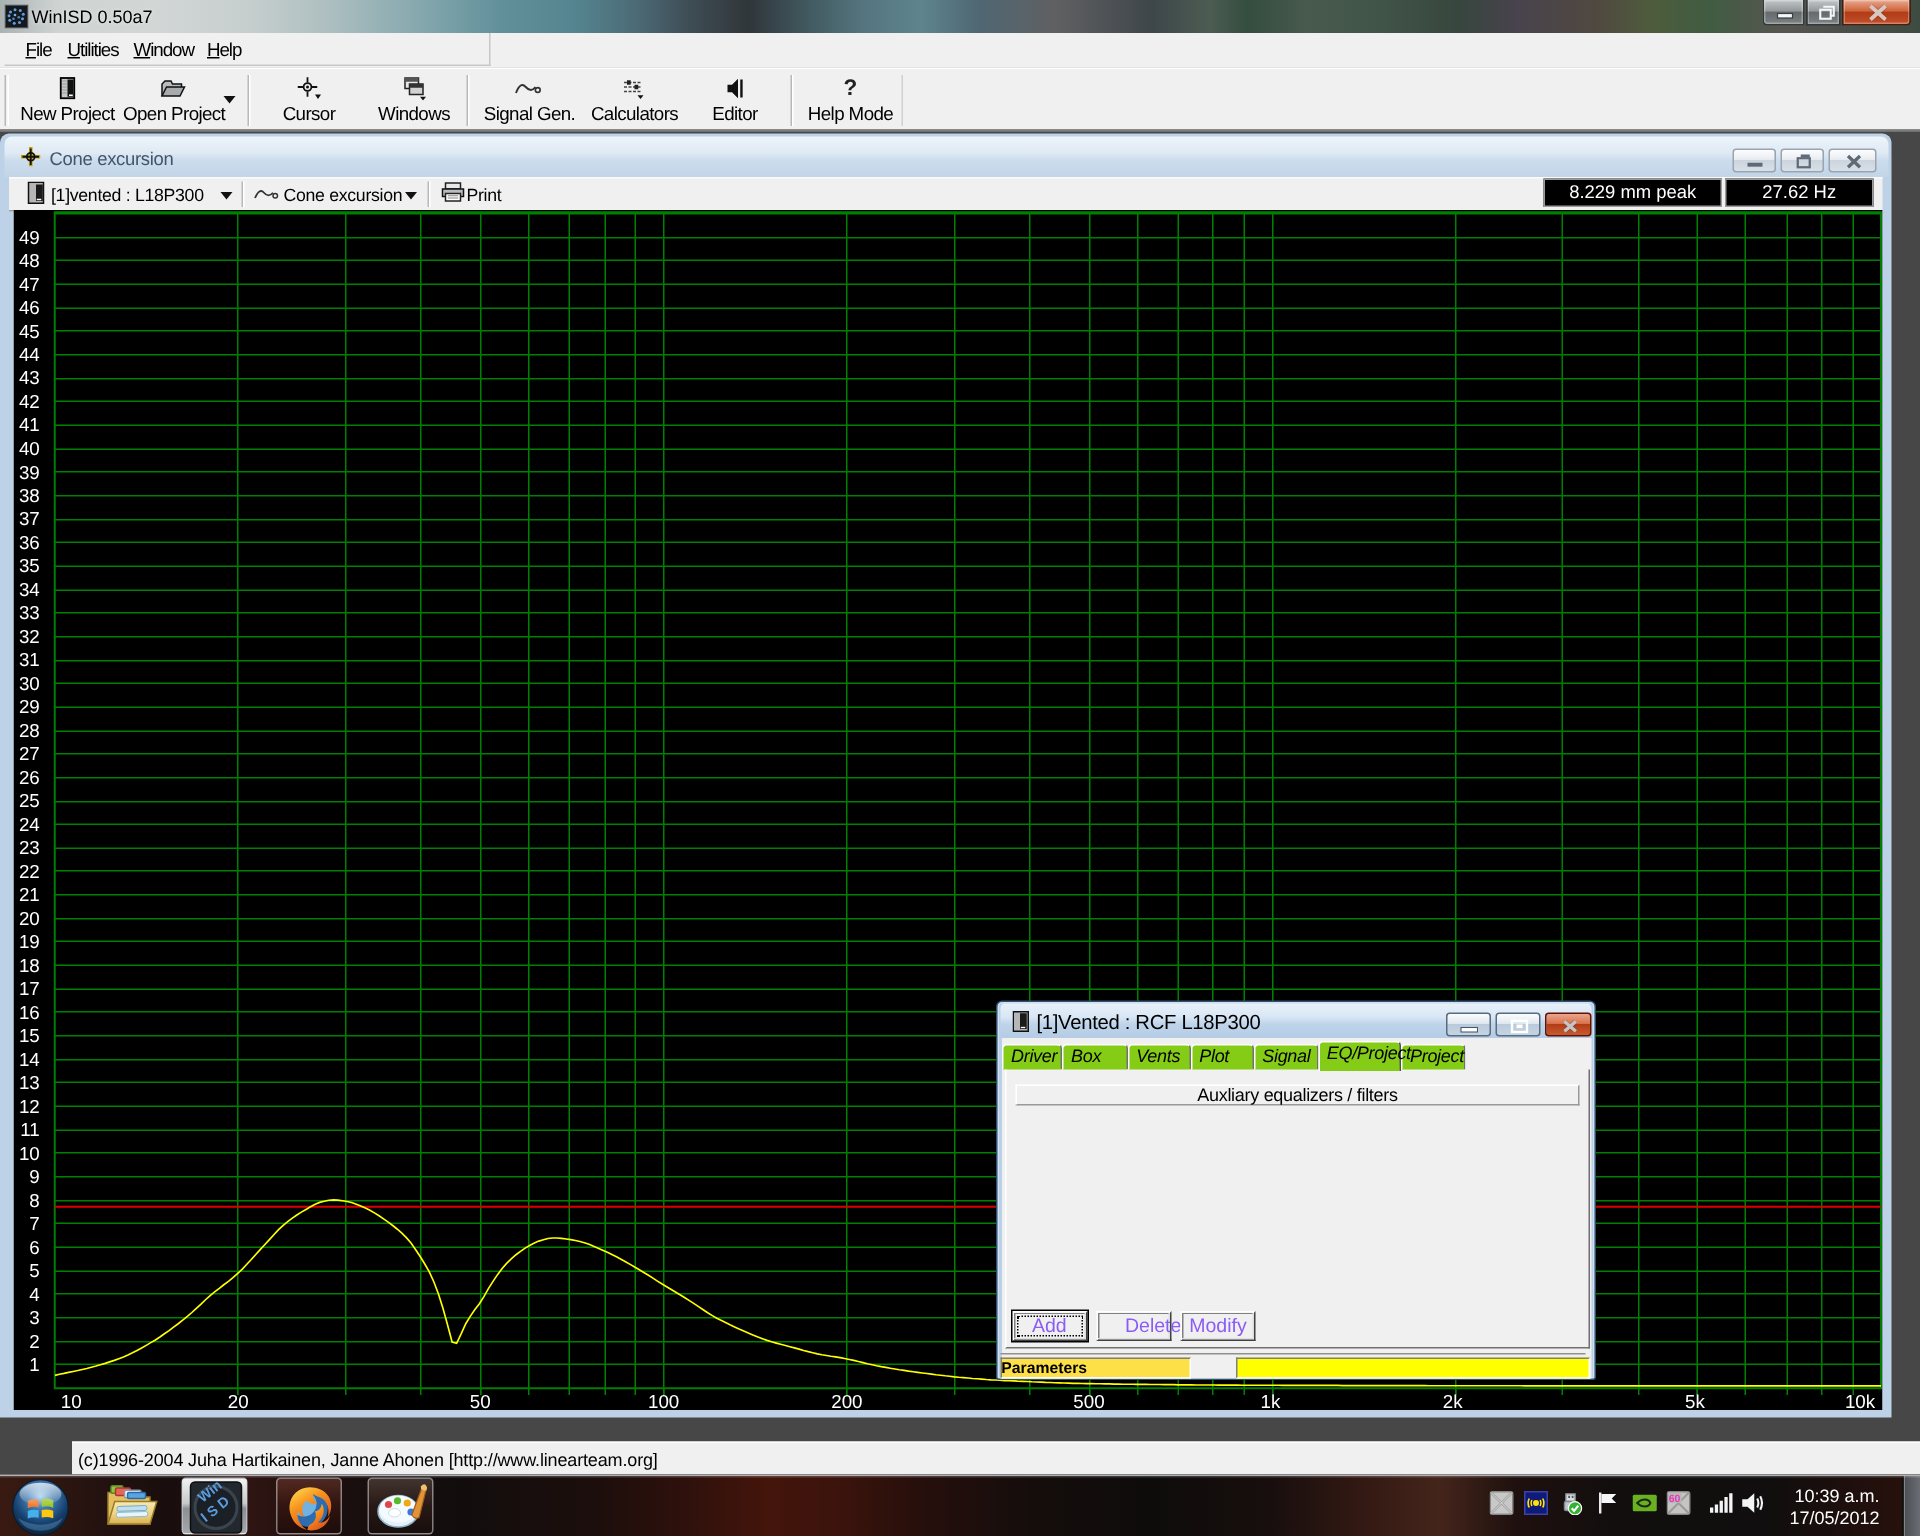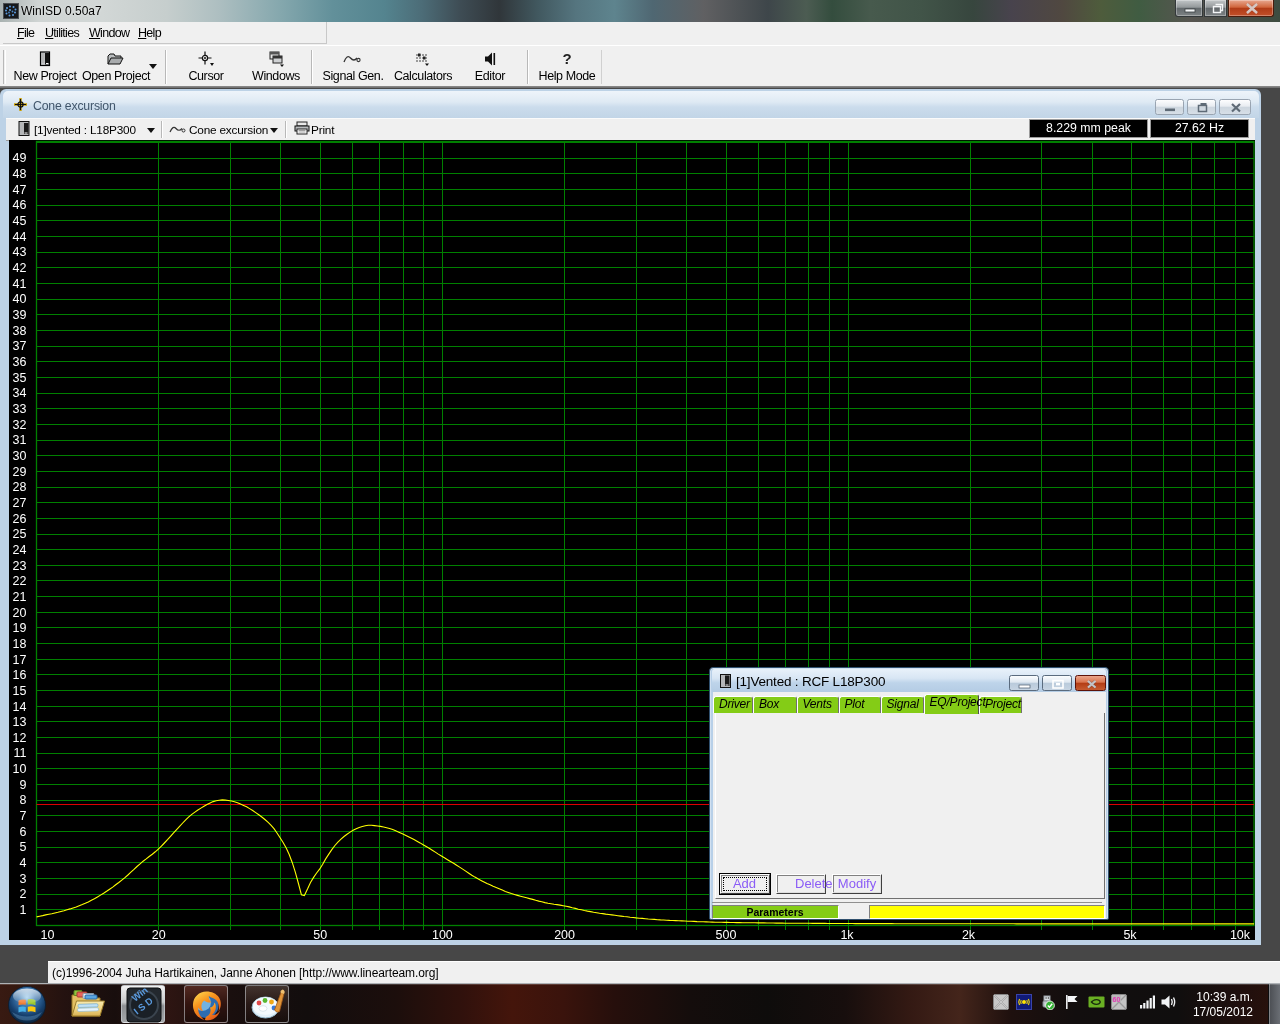--- a/index.html
+++ b/index.html
@@ -35,43 +35,43 @@
 #childtitle .txt{position:absolute;left:30px;top:7.5px;font-size:12.3px;letter-spacing:-0.2px;color:#41566b;}
 .cbtn{position:absolute;top:8px;height:16px;border-radius:2.5px;border:1px solid #99a4b1;
  background:linear-gradient(180deg,#fdfdfe 0%,#e8ecf1 45%,#ccd5de 50%,#d7dfe7 100%);}
 
 #childtools{position:absolute;left:6px;top:29px;width:1249px;height:23px;background:#f0f0f0;}
 #childtools .row{position:absolute;left:0;top:0;width:100%;height:23px;border-top:1px solid #fbfbfb;border-bottom:1px solid #9b9b9b;}
 #childtools .sep2{position:absolute;top:3px;height:17px;width:2px;border-left:1px solid #b8b8b8;border-right:1px solid #fff;}
 .ct-text{position:absolute;top:5px;font-size:11.8px;letter-spacing:-0.2px;color:#000;white-space:nowrap;}
 .blackbox{position:absolute;top:1px;height:19px;background:#000;border:1px solid #9b9b9b;color:#fff;font-size:12.3px;text-align:center;line-height:17px;}
 
-#dlg{left:709px;top:667px;width:400px;height:253px;background:#b8d0e8;border:1px solid #30506e;border-radius:4px 4px 2px 2px;box-shadow:0 0 0 1px rgba(255,255,255,.35) inset;}
+#dlg{left:664px;top:667px;width:400px;height:253px;background:#b8d0e8;border:1px solid #30506e;border-radius:4px 4px 2px 2px;box-shadow:0 0 0 1px rgba(255,255,255,.35) inset;}
 #dlgtitle{position:absolute;left:2px;top:1px;width:394px;height:23px;border-radius:3px 3px 0 0;
  background:linear-gradient(180deg,#e8f1fa 0%,#d8e6f4 40%,#bed4ea 60%,#b4cce4 100%);}
 #dlgtitle .txt{position:absolute;left:24px;top:4.5px;font-size:13.5px;letter-spacing:-0.2px;color:#000;}
 .dbtn{position:absolute;top:6px;height:16px;border-radius:2.5px;border:1px solid #5a6b7e;
  background:linear-gradient(180deg,#fbfdfe 0%,#dfe8f1 45%,#b9cadb 50%,#c6d4e2 100%);}
 .dbtn.red{border:1px solid #5e1208;background:linear-gradient(180deg,#eba68c 0%,#d9744e 45%,#b33c14 50%,#c65b31 100%);}
 #dlgclient{position:absolute;left:3px;top:24px;width:393px;height:227px;background:#f0f0f0;}
 .tab{position:absolute;top:4px;height:17px;background:#84cc16;border:1px solid #fff;border-right:1.5px solid #707070;border-bottom:none;border-radius:3px 3px 0 0;font-size:12px;letter-spacing:-0.2px;line-height:15px;text-align:left;padding-left:5px;color:#000;white-space:nowrap;font-style:italic;}
 .tab.active{top:2px;height:20px;z-index:5;border-right:1.5px solid #505050;}
 #tabpage{position:absolute;left:2px;top:21px;width:390px;height:186px;border-right:1.5px solid #707070;border-bottom:1.5px solid #707070;border-left:1px solid #fff;}
 #auxbtn{position:absolute;left:9px;top:30.5px;width:376px;height:14px;background:#f0f0f0;border:1px solid #999;border-top-color:#fff;border-left-color:#fff;font-size:12px;letter-spacing:-0.2px;text-align:center;line-height:12px;color:#000;}
 #listbox{position:absolute;left:11px;top:55px;width:375px;height:119px;background:#fff;border:1px solid #fff;border-top-color:#707070;border-left-color:#707070;box-shadow:1px 1px 0 #404040 inset;}
 #lbsel{position:absolute;left:1px;top:1px;width:372px;height:14px;background:#2e66c8;}
 #lbsel .cb{position:absolute;left:2.5px;top:1px;width:12px;height:12px;background:#fff;border:1px solid #111;line-height:0;}
 #lbsel .txt{position:absolute;left:18px;top:0.5px;font-size:12.5px;letter-spacing:-0.2px;color:#fff;white-space:nowrap;}
 .pushbtn{position:absolute;top:181.5px;height:20px;background:#f0f0f0;font-size:13px;text-align:center;line-height:18px;color:#8b5cf6;
  border:1px solid #404040;border-top-color:#fff;border-left-color:#fff;box-shadow:-1px -1px 0 #dfdfdf inset, 1px 1px 0 #808080 inset;}
 #addbtn{outline:1px solid #000;}
 #addbtn .foc{position:absolute;left:2px;top:2px;right:2px;bottom:2px;border:1px dotted #000;}
 #dlgstatus{position:absolute;left:-1.5px;top:210px;width:390px;height:15.5px;border-top:1px solid #909090;}
-#dlgstatus .lp{position:absolute;left:0px;top:1.5px;width:127px;height:14px;border:1px solid #808080;border-bottom-color:#fff;border-right-color:#fff;background:#84cc16;
- font-size:10.5px;font-weight:bold;text-align:center;line-height:13px;color:#000;}
+#dlgstatus .lp{position:absolute;left:0px;top:1.5px;width:127px;height:14px;border:1px solid #808080;border-bottom-color:#fff;border-right-color:#fff;background:#fde047;
+ font-size:10.5px;font-weight:bold;line-height:13px;color:#000;}
 #dlgstatus .yp{position:absolute;left:157.5px;top:1.5px;width:236px;height:14px;border:1px solid #808080;border-bottom-color:#fff;border-right-color:#fff;background:#ffff00;}
 
 #statusbar{left:0;top:961px;width:1280px;height:21.5px;background:#f0f0f0;border-top:1.5px solid #fff;font-size:12px;letter-spacing:-0.1px;color:#000;margin-left:48px;}
 #statusbar span{position:absolute;left:4px;top:3.5px;}
 #taskbar{left:0;top:982.5px;width:1280px;height:41.5px;
  background:linear-gradient(90deg,#381a12 0%,#33180f 2%,#241210 5%,#180e0d 9%,#2e1512 13%,#1a0f0e 18%,#120d0d 24%,#1c0e0c 31%,#30110c 36%,#44150b 40%,#3a130c 44%,#260f0c 48%,#140d0c 54%,#0e0c0b 60%,#170e0d 66%,#331913 71%,#44251b 75%,#1e100e 79%,#120e0e 84%,#100e0e 92%,#200f0d 97%,#2a120c 100%);}
 #taskbar:before{content:"";position:absolute;left:0;top:0;width:100%;height:1.5px;background:#aeb2b6;}
 #taskbar:after{content:"";position:absolute;left:0;top:1.5px;width:100%;height:1px;background:rgba(255,255,255,.18);}
 .tkbtn{position:absolute;top:2.5px;height:38px;width:44px;border:1px solid rgba(210,215,220,.55);border-radius:3px;}
 .tkbtn.active{background:linear-gradient(180deg,#f2f2f2 0%,#c7c9ca 45%,#8d9093 55%,#a5a8aa 100%);}
@@ -430,20 +430,21 @@
     </div>
     <div id="dlgclient">
       <div class="tab" style="left:0px;width:40px;">Driver</div>
       <div class="tab" style="left:40px;width:43.5px;">Box</div>
       <div class="tab" style="left:83.5px;width:42px;">Vents</div>
       <div class="tab" style="left:125.5px;width:42px;">Plot</div>
       <div class="tab" style="left:167.5px;width:43px;">Signal</div>
       <div class="tab active" style="left:210.5px;width:55.5px;">EQ/Project</div>
       <div class="tab" style="left:266px;width:42.5px;">Project</div>
       <div id="tabpage"></div>
+      <div id="auxbtn">Auxliary equalizers / filters</div>
       <div class="pushbtn" id="addbtn" style="left:6.5px;width:50px;">Add<div class="foc"></div></div>
       <div class="pushbtn" style="left:63px;width:50px;padding-left:18px;">Delete</div>
       <div class="pushbtn" style="left:119px;width:50px;">Modify</div>
       <div id="dlgstatus">
         <div class="lp">Parameters</div>
         <div class="yp"></div>
       </div>
     </div>
   </div>
 <div id="statusbar" class="abs">

